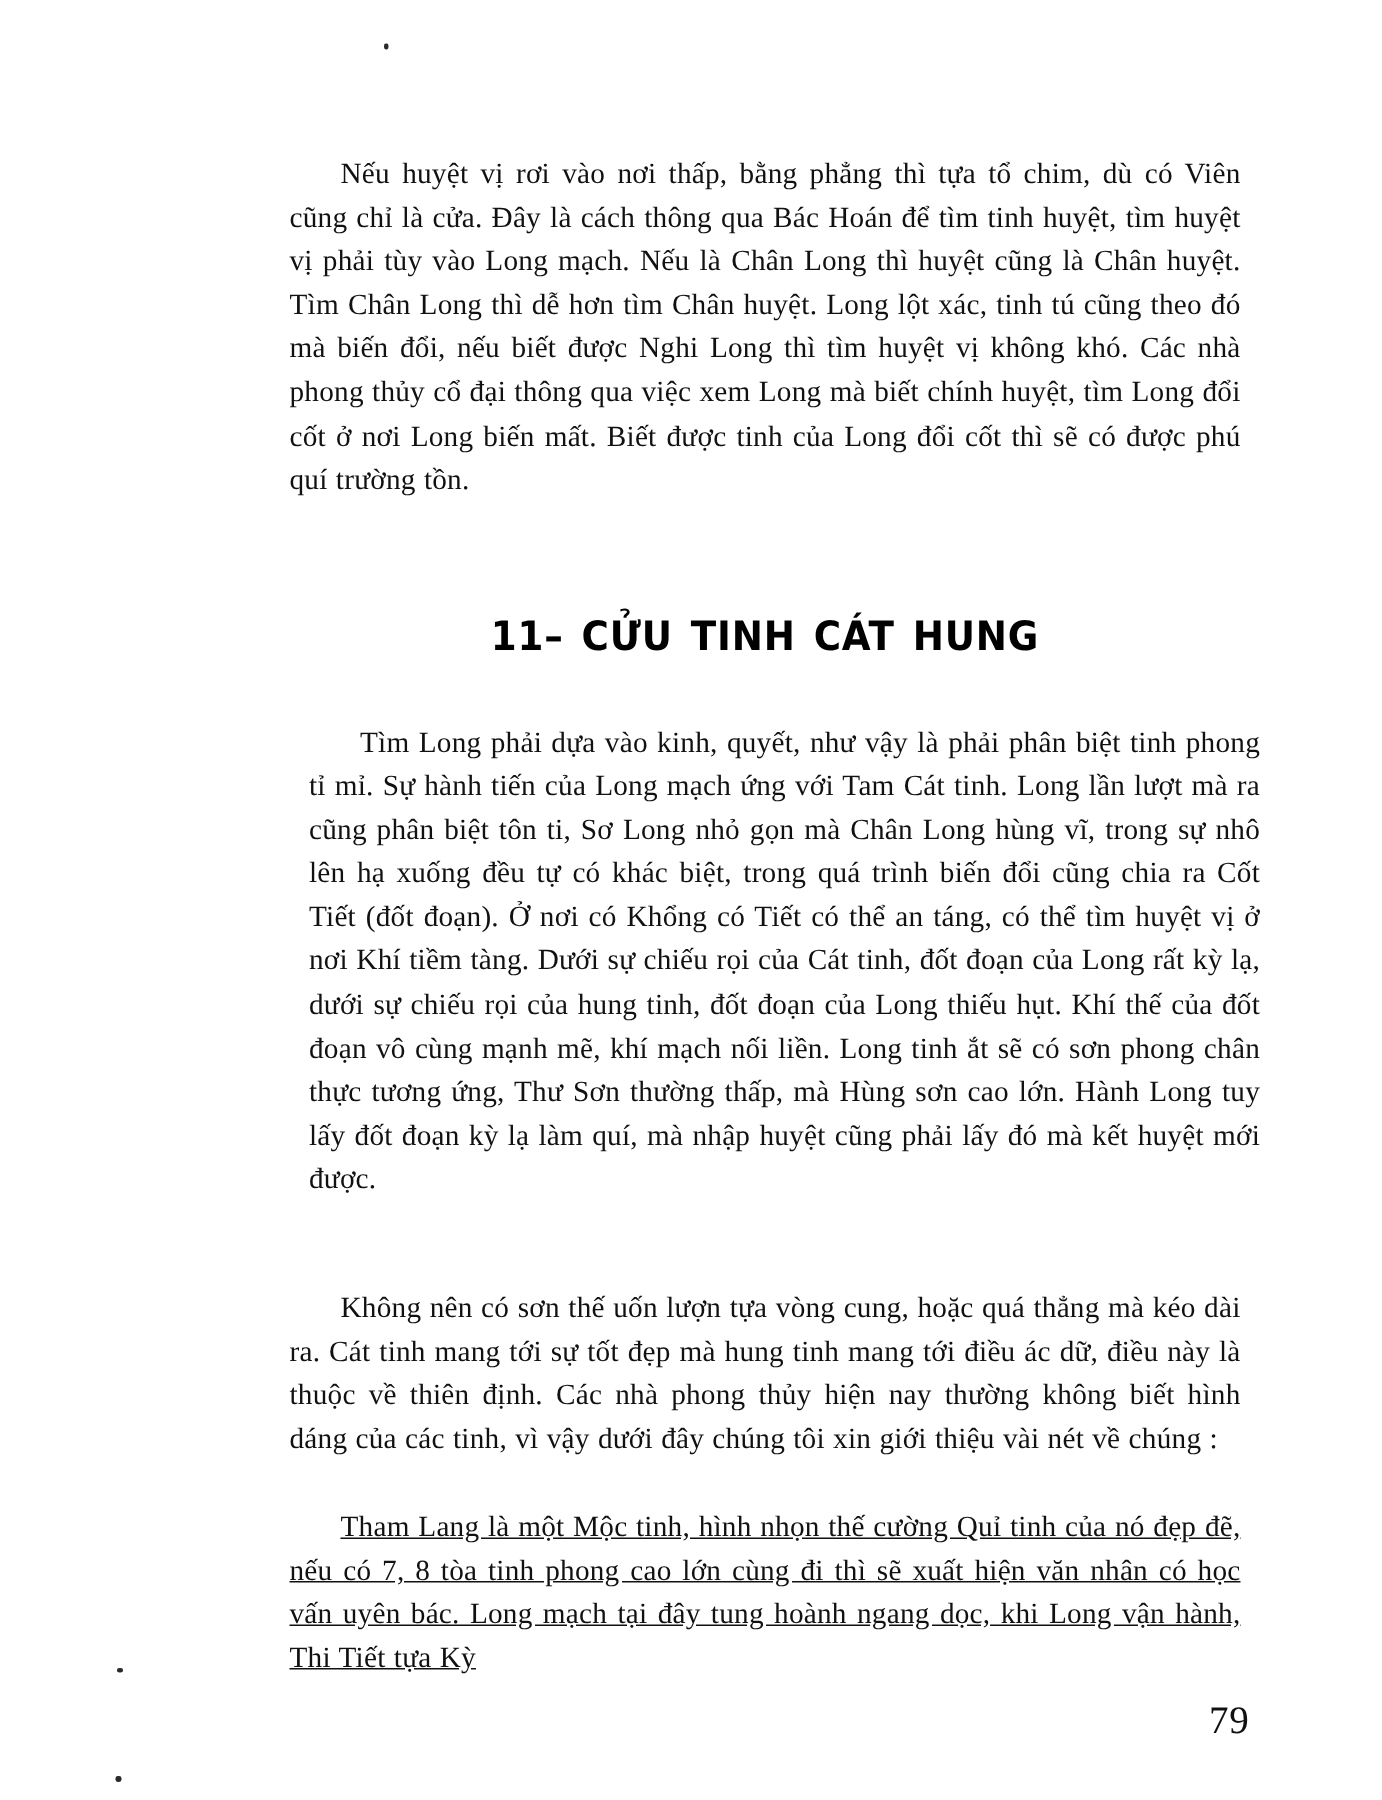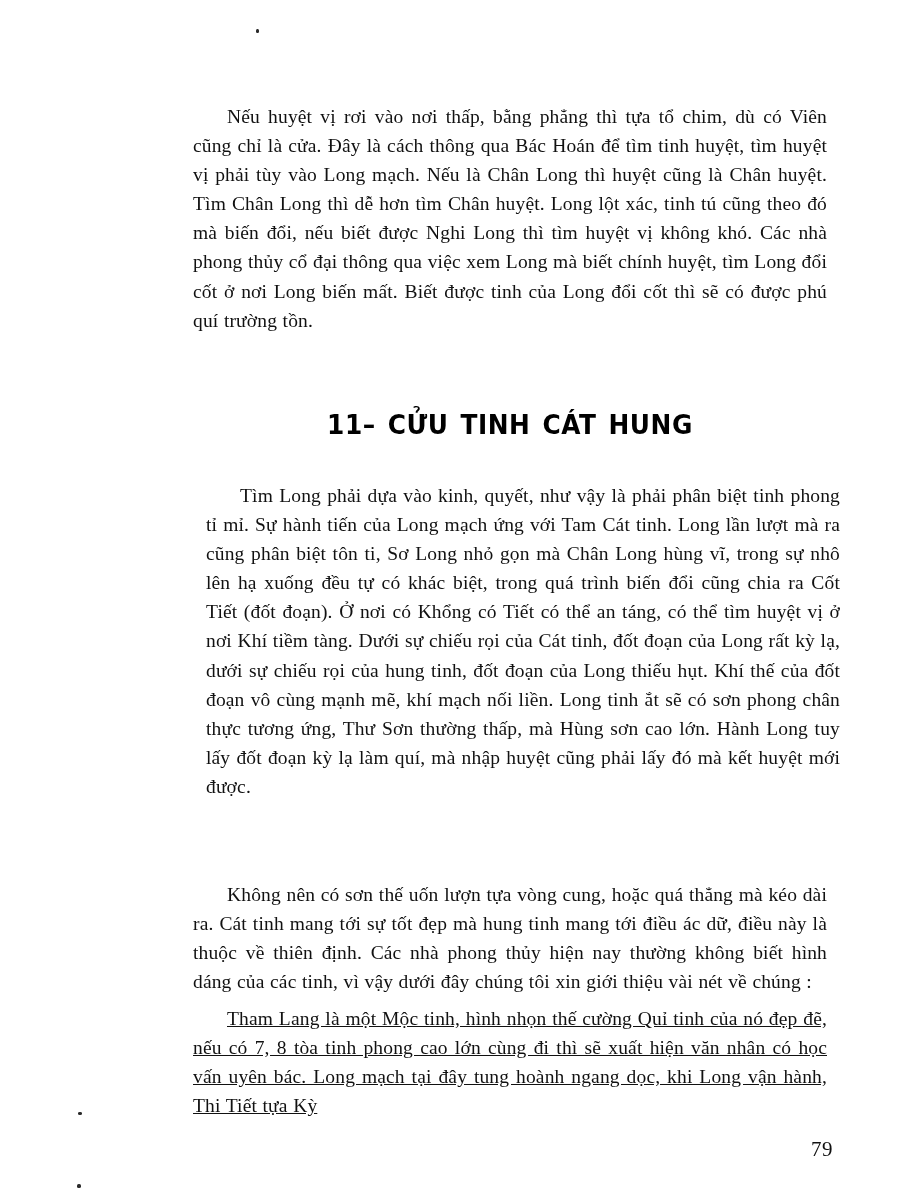--- a/index.html
+++ b/index.html
@@ -46,21 +46,21 @@
     text-justify: inter-word;
     text-indent: 34px;
     letter-spacing: 0.15px;
     word-spacing: 0.5px;
     color: #111111;
   }
 
   
   #par-1 { position: absolute; top: 102px;  left: 0; width: 634px; }
   #par-2 { position: absolute; top: 481px;  left: 13px; width: 634px; }
-  #par-3 { position: absolute; top: 880px;  left: 0; width: 634px; }
+  #par-3 { position: absolute; top: 858px;  left: 0; width: 634px; }
   #par-4 { position: absolute; top: 1004px; left: 0; width: 634px; text-decoration: underline; }
 
   
   .section-heading {
     position: absolute;
     left: 0;
     top: 409px;
     width: 634px;
     margin: 0;
     text-align: center;
@@ -73,21 +73,21 @@
     transform: scaleX(0.92);
     transform-origin: center center;
   }
 
   
   .page-number {
     position: absolute;
     right: 88px;
     bottom: 38px;
     font-family: "Liberation Serif", "DejaVu Serif", serif;
-    font-size: 21px;
+    font-size: 26px;
     font-weight: normal;
     color: #111111;
     letter-spacing: 0.5px;
   }
 </style>
 </head>
 <body>
 
 <div id="page">
 

